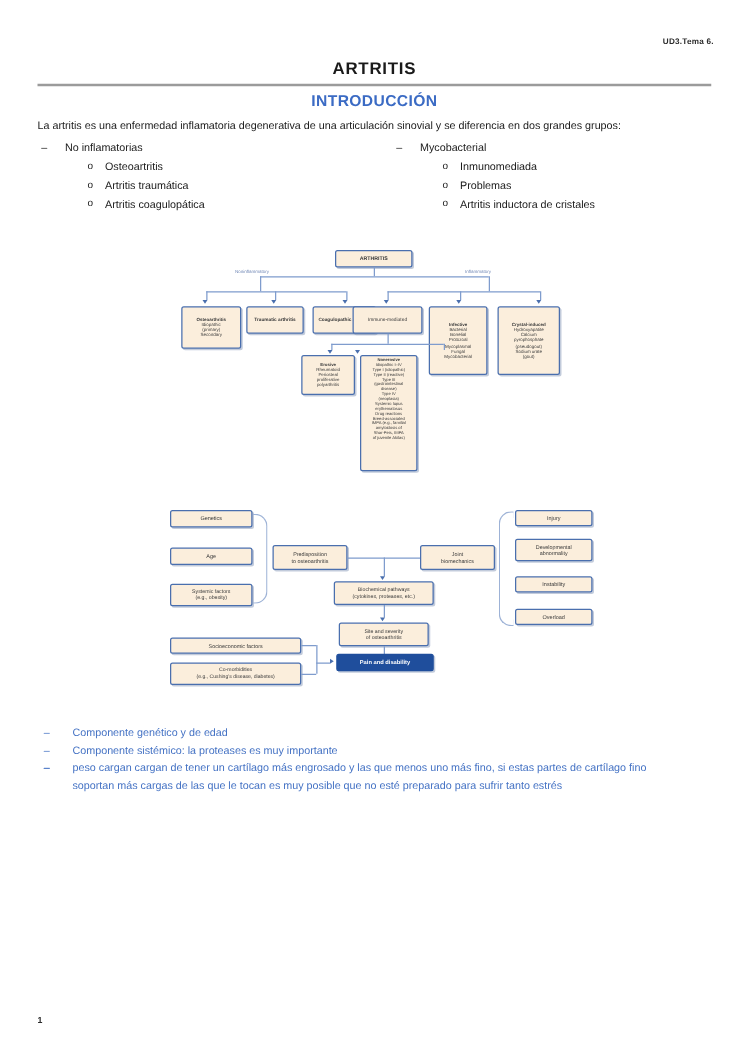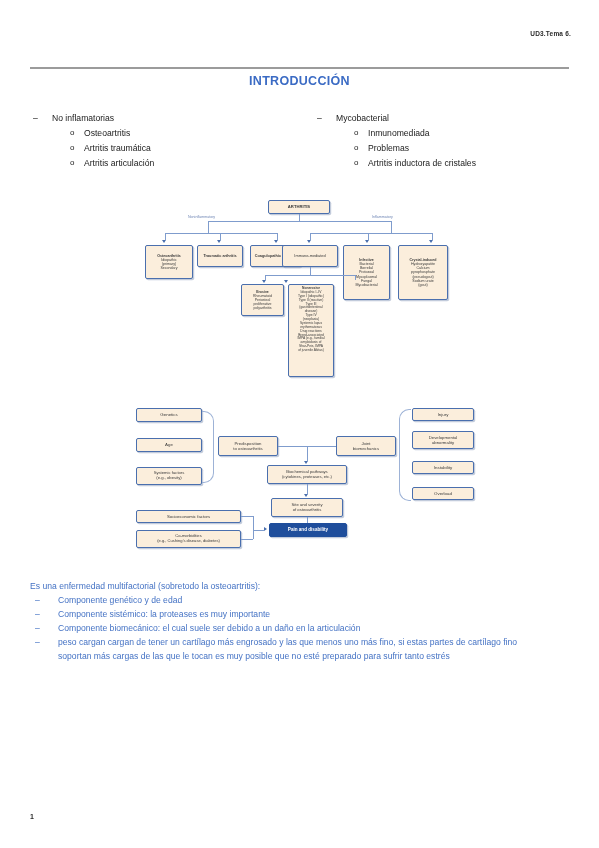--- a/index.html
+++ b/index.html
@@ -127,42 +127,44 @@
     position: absolute; left: 30px; bottom: 28px;
     font-size: 7px; font-weight: bold; color: #2b2b2b;
   }
 </style>
 </head>
 <body>
 
 <div class="page">
 
   <div class="doc-header">UD3.Tema 6.</div>
+  <div class="doc-title">ARTRITIS</div>
   <div class="title-rule"></div>
   <div class="section-heading">INTRODUCCIÓN</div>
 
+  <div class="intro-line">La artritis es una enfermedad inflamatoria degenerativa de una articulación sinovial y se diferencia en dos grandes grupos:</div>
 
   <div class="cols">
     <div class="col col-left">
       <div class="dash-item">
         <span class="dash">–</span>
         <span>No inflamatorias</span>
       </div>
       <div class="sub-list">
         <div class="circ-item">
           <span class="circ">o</span>
           <span>Osteoartritis</span>
         </div>
         <div class="circ-item">
           <span class="circ">o</span>
           <span>Artritis traumática</span>
         </div>
         <div class="circ-item">
           <span class="circ">o</span>
-          <span>Artritis articulación</span>
+          <span>Artritis coagulopática</span>
         </div>
       </div>
     </div>
 
     <div class="col col-right">
       <div class="dash-item">
         <span class="dash">–</span>
         <span>Mycobacterial</span>
       </div>
       <div class="sub-list">
@@ -359,33 +361,31 @@
     <div class="conn v" style="left:120px; top:113px; height:23px;"></div>
     <div class="conn h" style="left:120px; top:127px; width:11px;"></div>
     <div class="arrow-right" style="left:131px; top:124.4px;"></div>
 
     <div class="node highlight" style="left:136px; top:120px; width:78px; height:14px; font-size:4.6px;">
       <span class="nt node-line">Pain and disability</span>
     </div>
   </div>
 
   <div class="notes" style="top:580px;">
-    <div class="note-line">Es una enfermedad multifactorial (sobretodo la osteoartritis):</div>
 
     <div class="note-dash">
       <span class="dash">–</span>
       <span>Componente genético y de edad</span>
     </div>
     <div class="note-dash">
       <span class="dash">–</span>
       <span>Componente sistémico: la proteases es muy importante</span>
     </div>
     <div class="note-dash">
       <span class="dash">–</span>
-      <span>Componente biomecánico: el cual suele ser debido a un daño en la articulación</span>
     </div>
     <div class="note-dash">
       <span class="dash">–</span>
     </div>
     <div class="note-cont">peso cargan cargan de tener un cartílago más engrosado y las que menos uno más fino, si estas partes de cartílago fino</div>
     <div class="note-cont">soportan más cargas de las que le tocan es muy posible que no esté preparado para sufrir tanto estrés</div>
   </div>
 
   <div class="page-num">1</div>
 </div>

